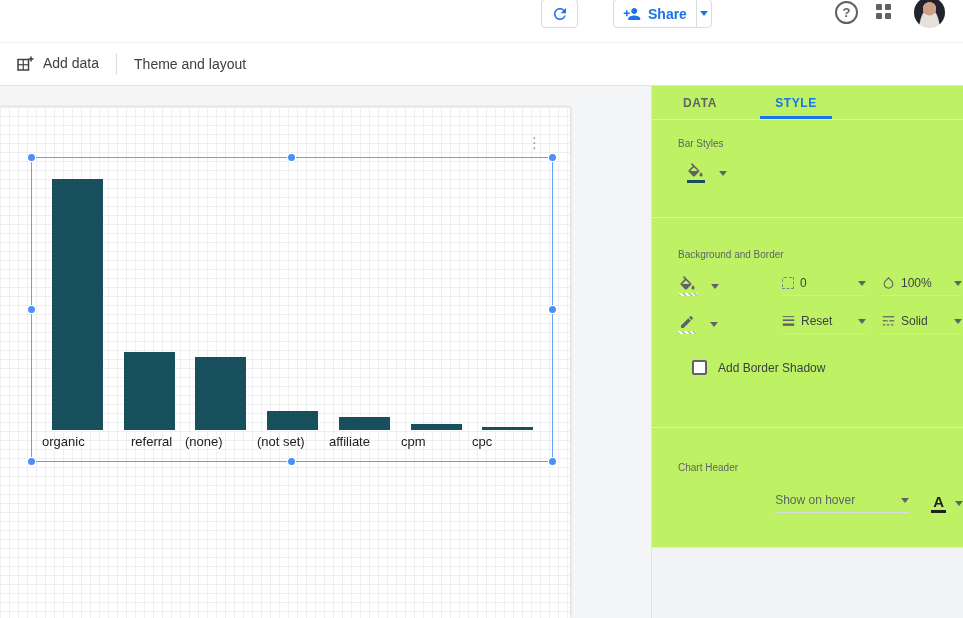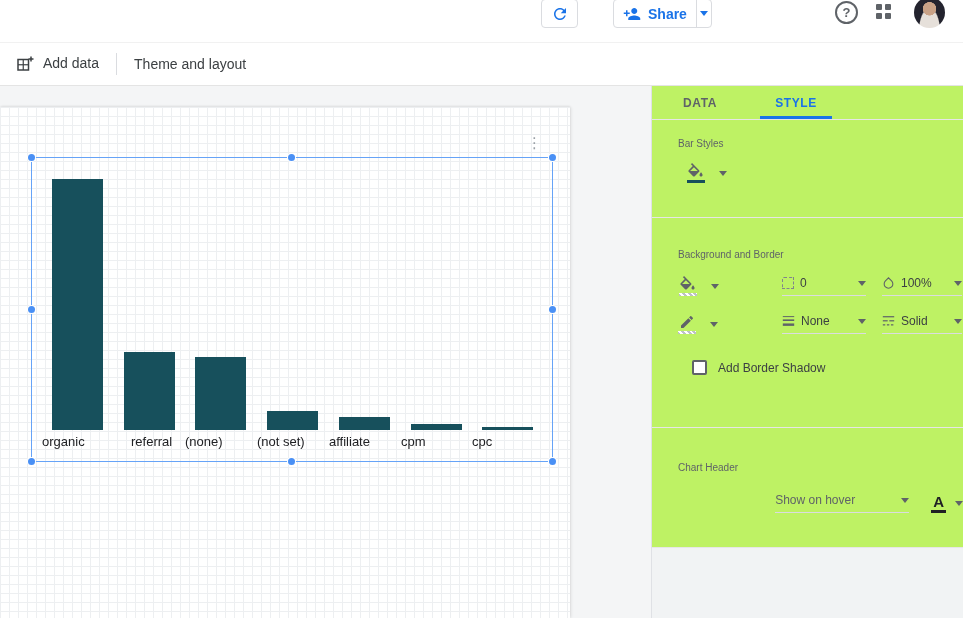--- a/index.html
+++ b/index.html
@@ -289,21 +289,21 @@
         </div>
 
         <div class="dd-field f1">
           <span style="display:flex;">
             <svg width="13" height="12" viewBox="0 0 16 14" fill="#5f6368">
                 <rect x="1" y="1" width="14" height="1.2"></rect>
                 <rect x="1" y="5" width="14" height="2"></rect>
                 <rect x="1" y="10" width="14" height="3"></rect>
               </svg>
           </span>
-          <span class="val">None</span>
+          <span class="val">Reset</span>
           <span class="caret"></span>
         </div>
 
         <div class="dd-field f2">
           <span style="display:flex;">
             <svg width="13" height="12" viewBox="0 0 16 14" fill="#5f6368">
                 <rect x="1" y="1" width="14" height="1.5"></rect>
                 <rect x="1" y="6" width="6" height="1.5"></rect>
                 <rect x="9" y="6" width="6" height="1.5"></rect>
                 <rect x="1" y="11" width="3" height="1.5"></rect>

